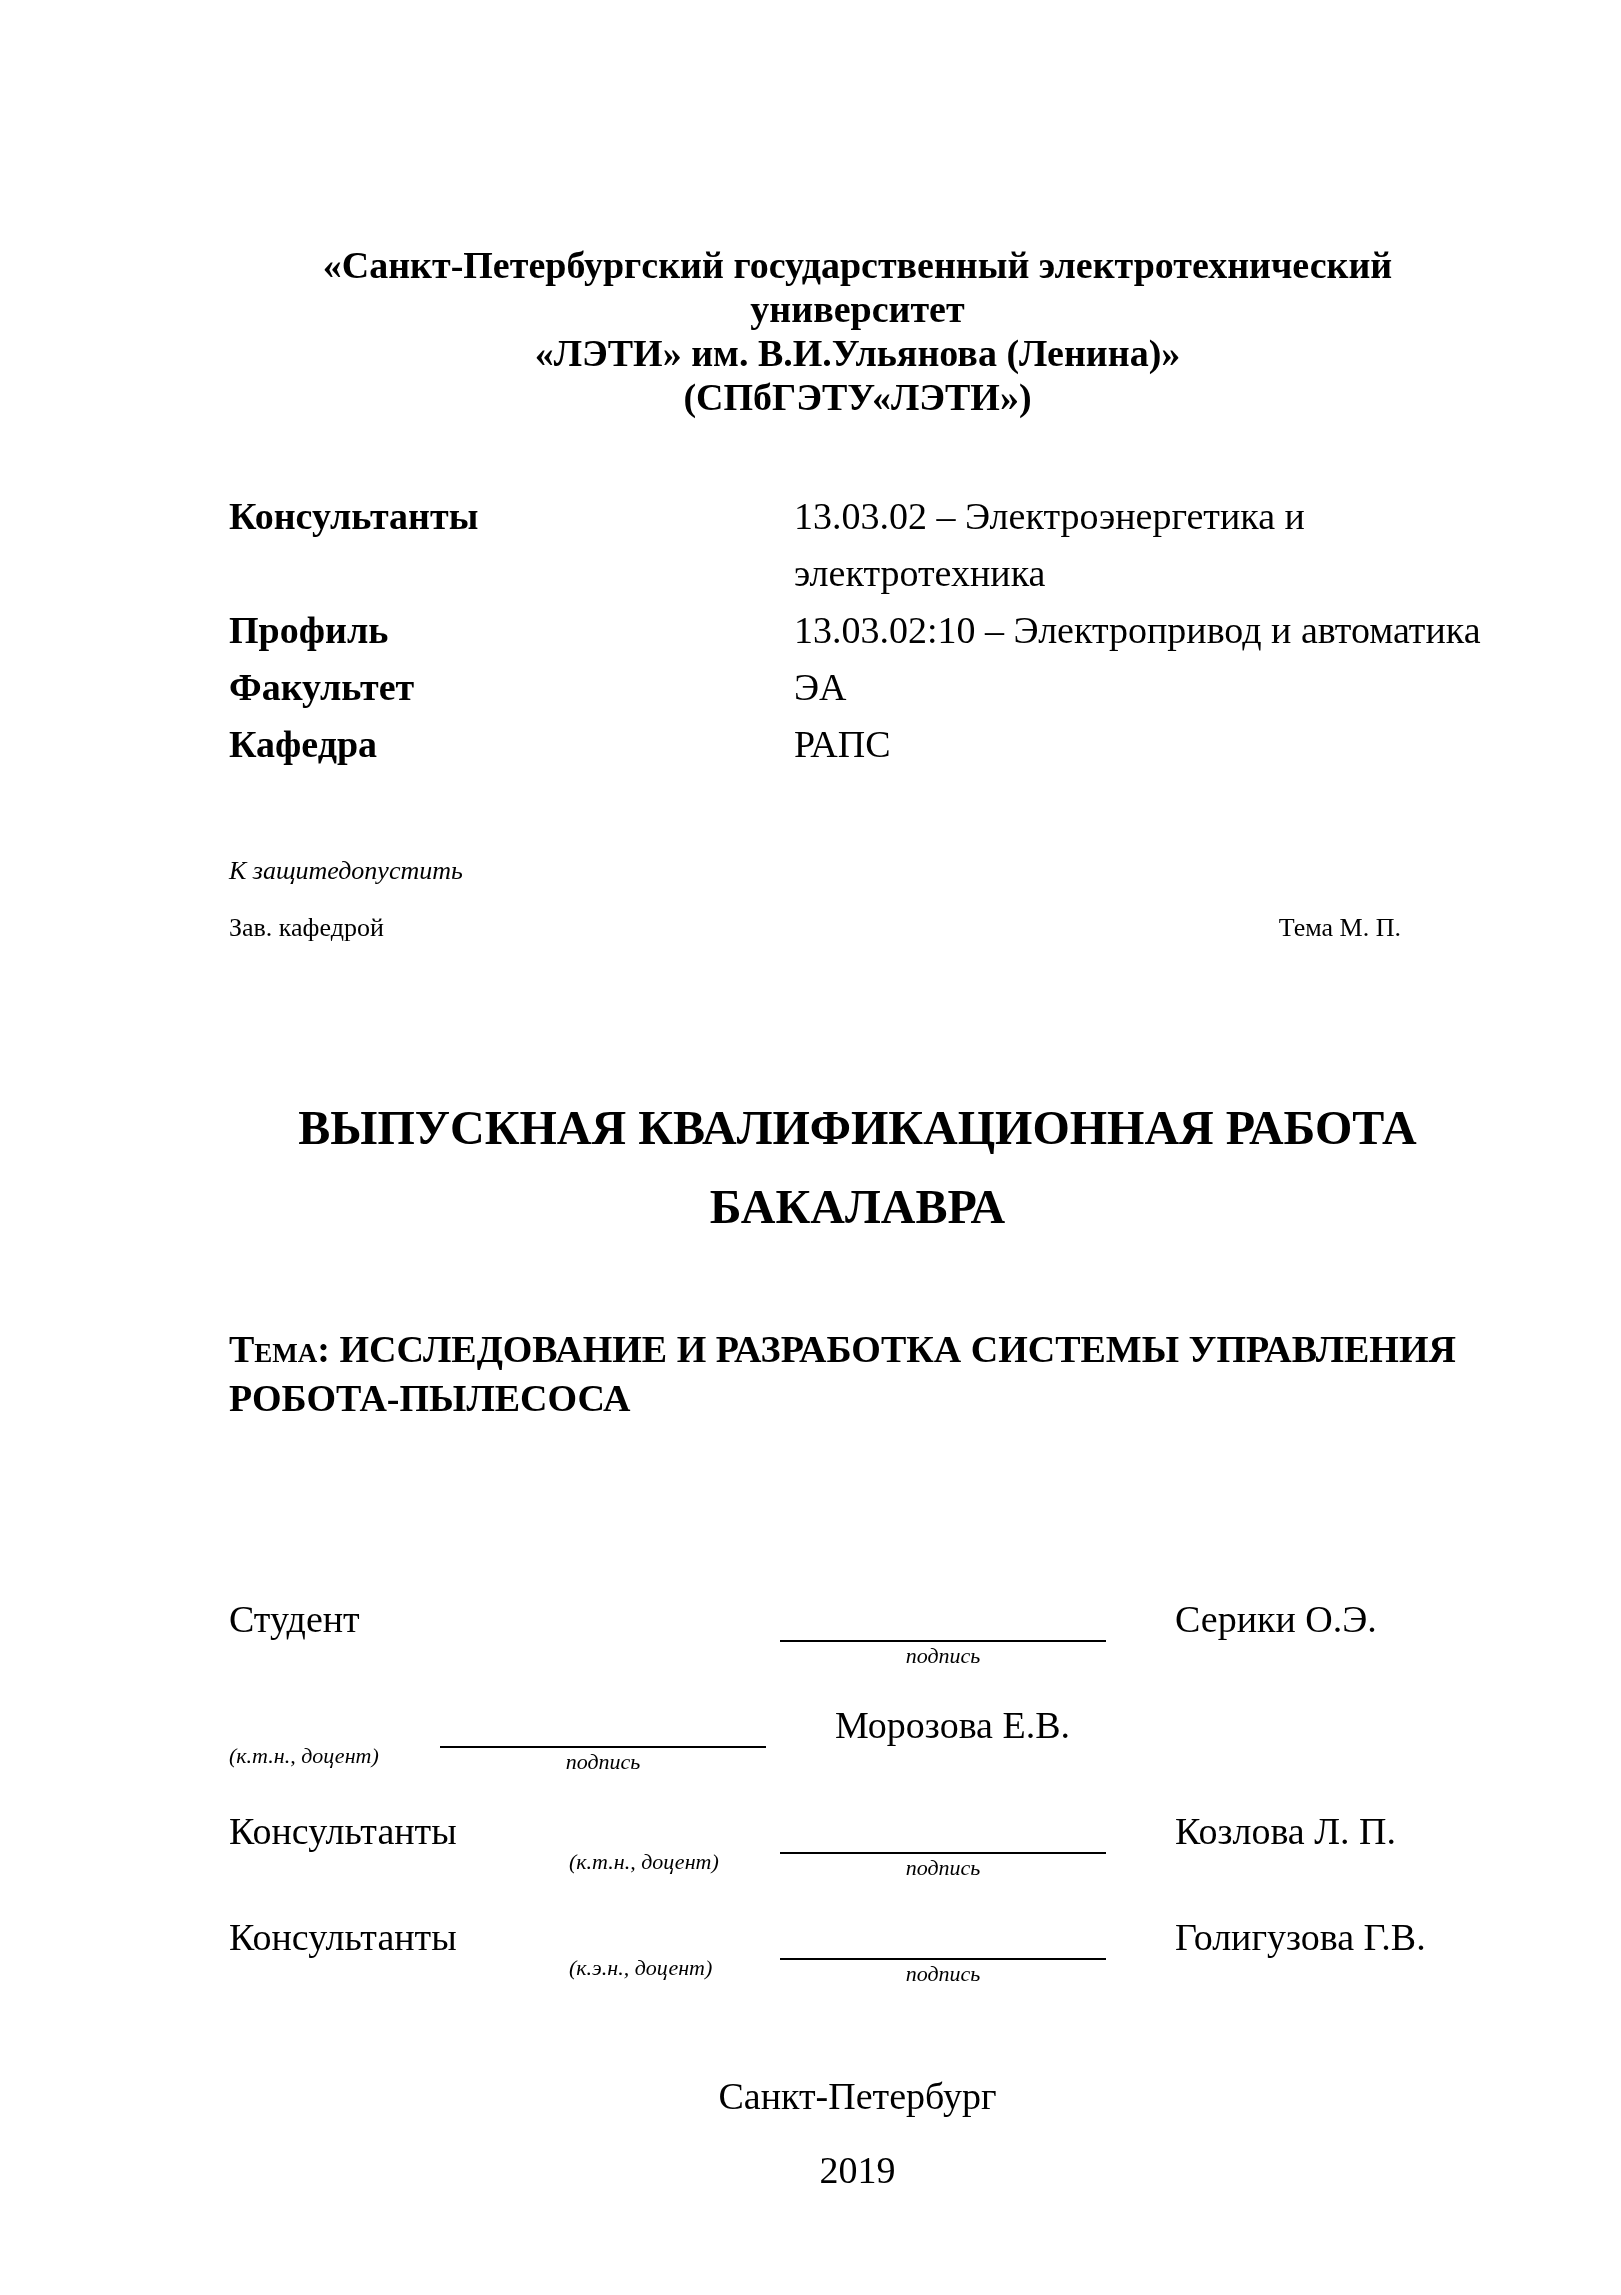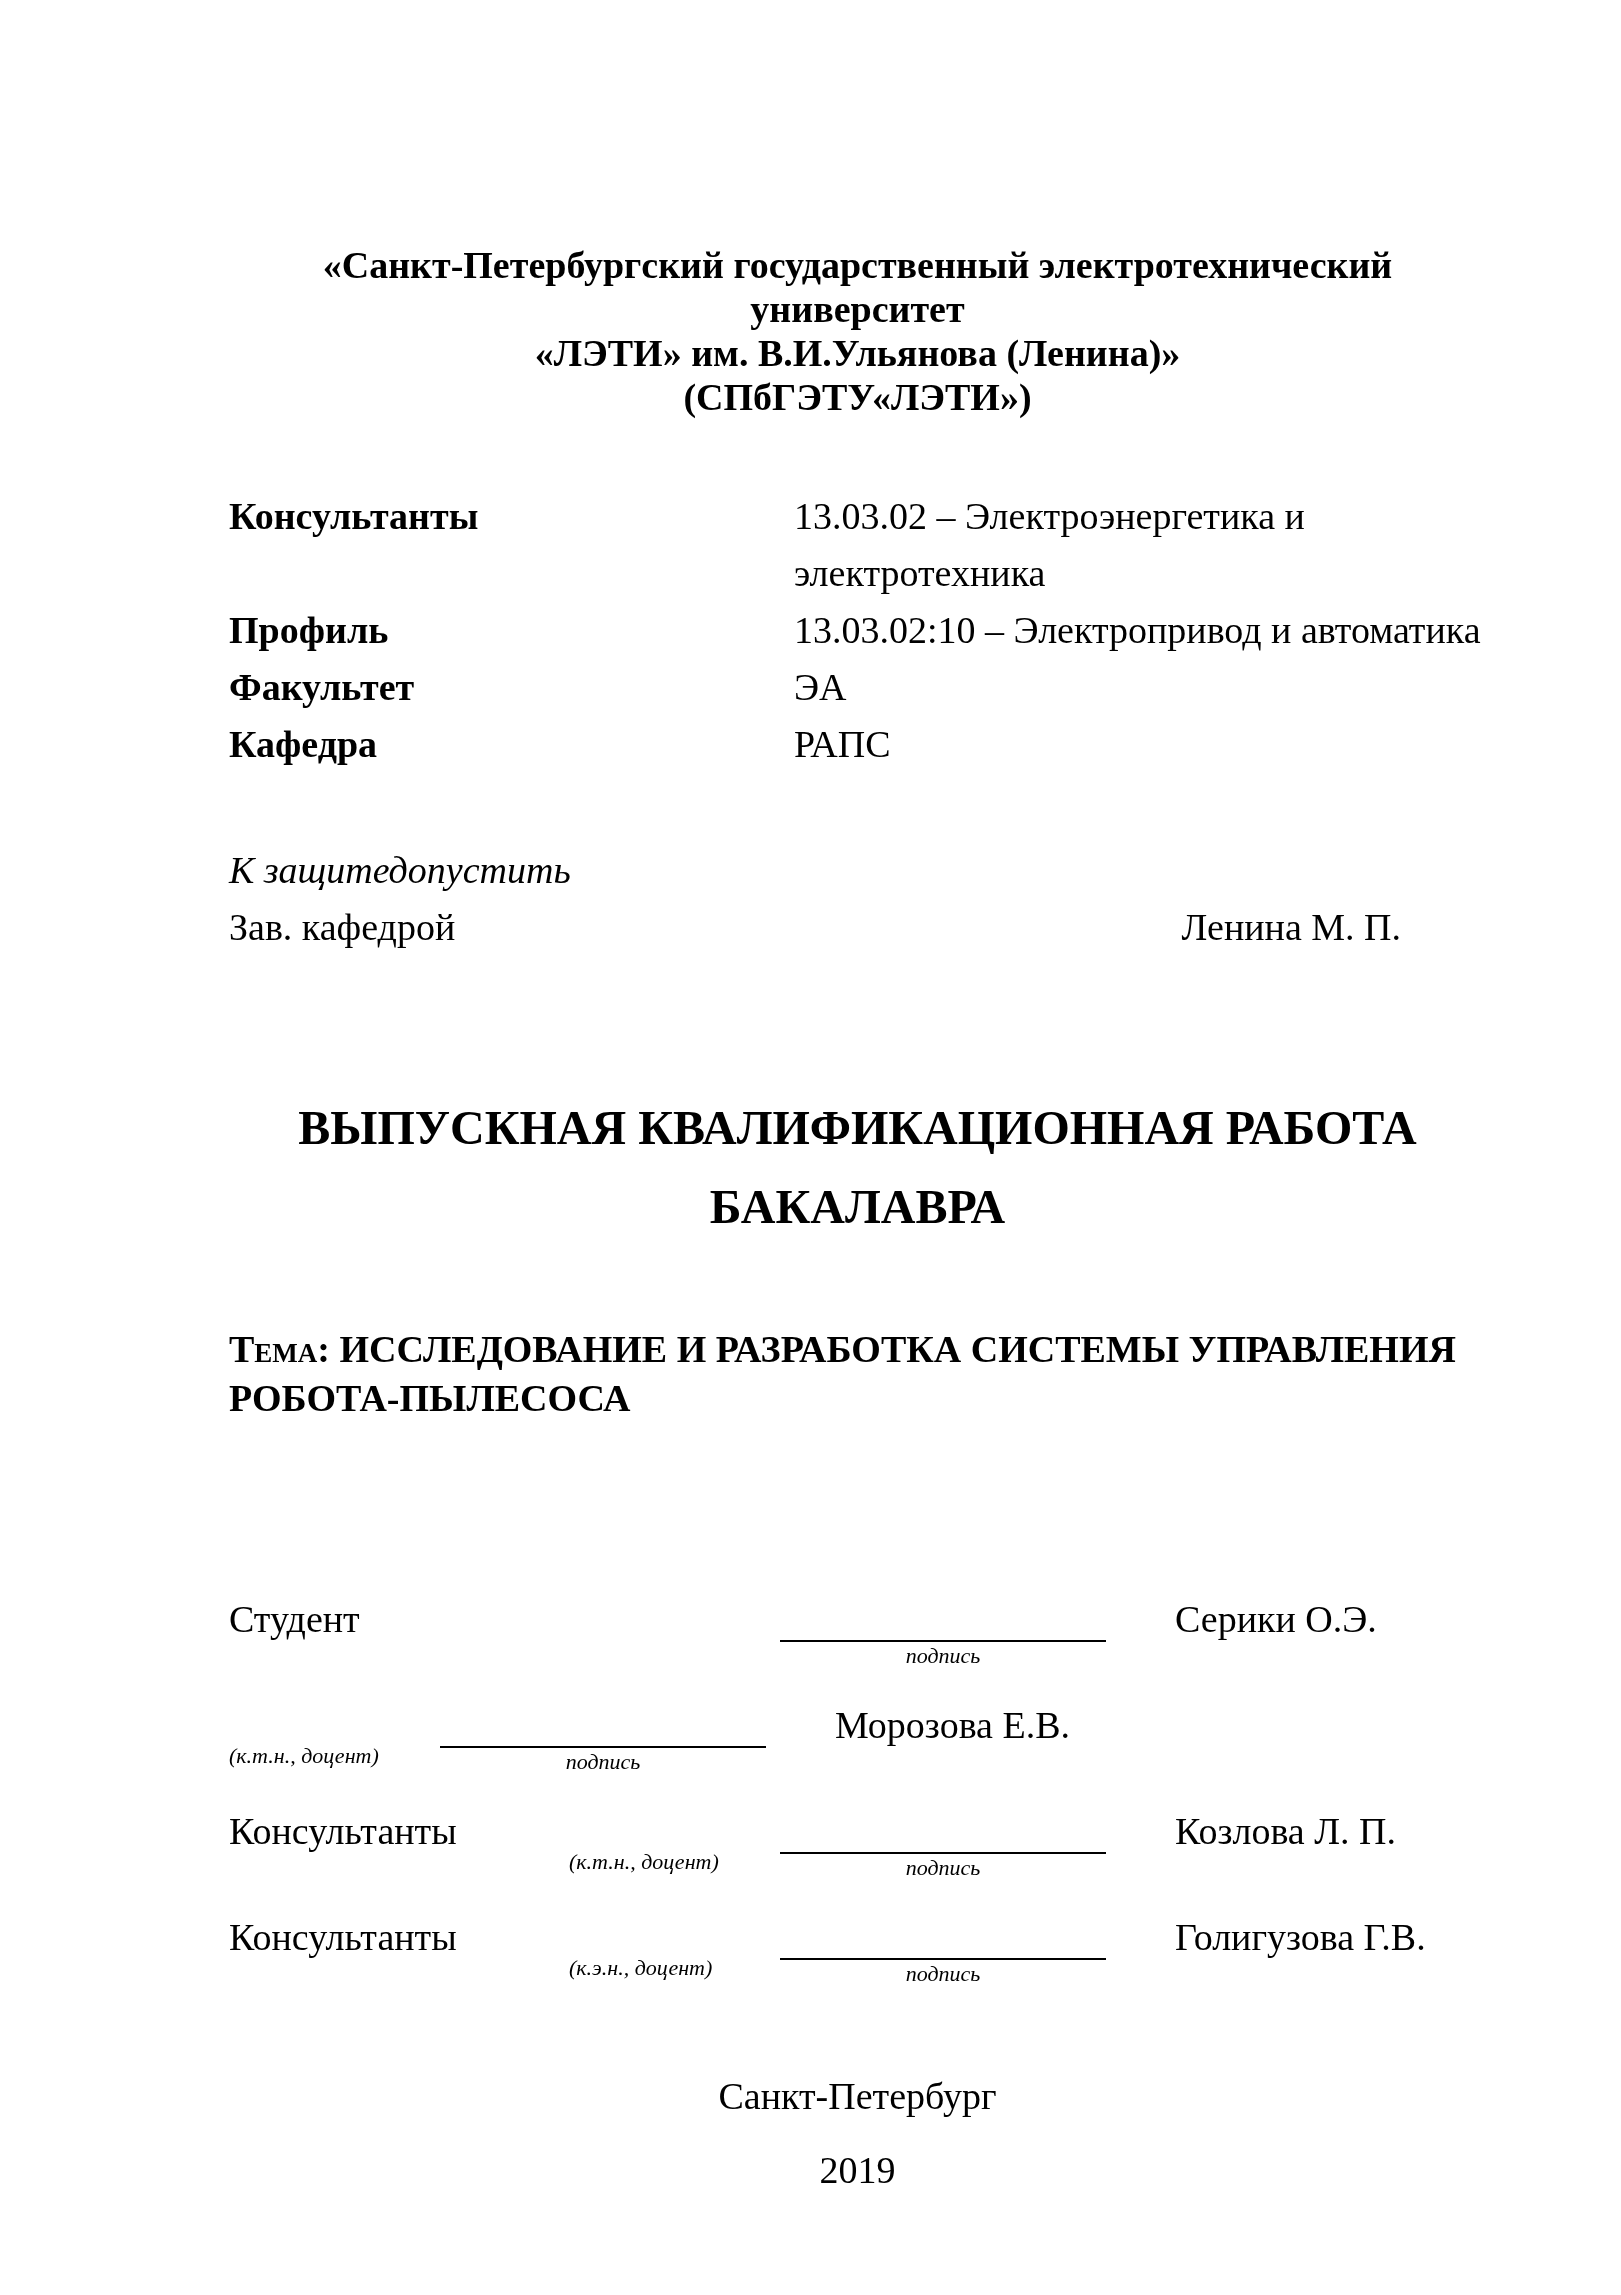--- a/index.html
+++ b/index.html
@@ -36,21 +36,21 @@
     font-weight: bold;
     width: 565px;
     flex: 0 0 565px;
   }
   .field-value {
     white-space: pre-line;
     flex: 1 1 auto;
   }
 
   
-  .admission { margin-top: 69px; font-size: 38px; line-height: 57px; }
+  .admission { margin-top: 69px; font-size: 26px; line-height: 57px; }
   .admission-phrase { font-style: italic; }
   .head-row {
     display: flex;
     justify-content: space-between;
     padding-right: 85px;
     text-align: center;
   }
 
   
   .main-title {
@@ -139,21 +139,21 @@
     <div class="field-row">
       <div class="field-label">Кафедра</div>
       <div class="field-value">РАПС</div>
     </div>
   </div>
 
   <div class="admission">
     <div class="admission-phrase">К защитедопустить</div>
     <div class="head-row">
       <span>Зав. кафедрой</span>
-      <span>Ленина М. П.</span>
+      <span>Тема М. П.</span>
     </div>
   </div>
 
   <div class="main-title">
     <div>ВЫПУСКНАЯ КВАЛИФИКАЦИОННАЯ РАБОТА</div>
     <div>БАКАЛАВРА</div>
   </div>
 
   <div class="theme">
     <div><span class="theme-prefix">Тема:</span> <span>ИССЛЕДОВАНИЕ И РАЗРАБОТКА СИСТЕМЫ УПРАВЛЕНИЯ</span></div>

